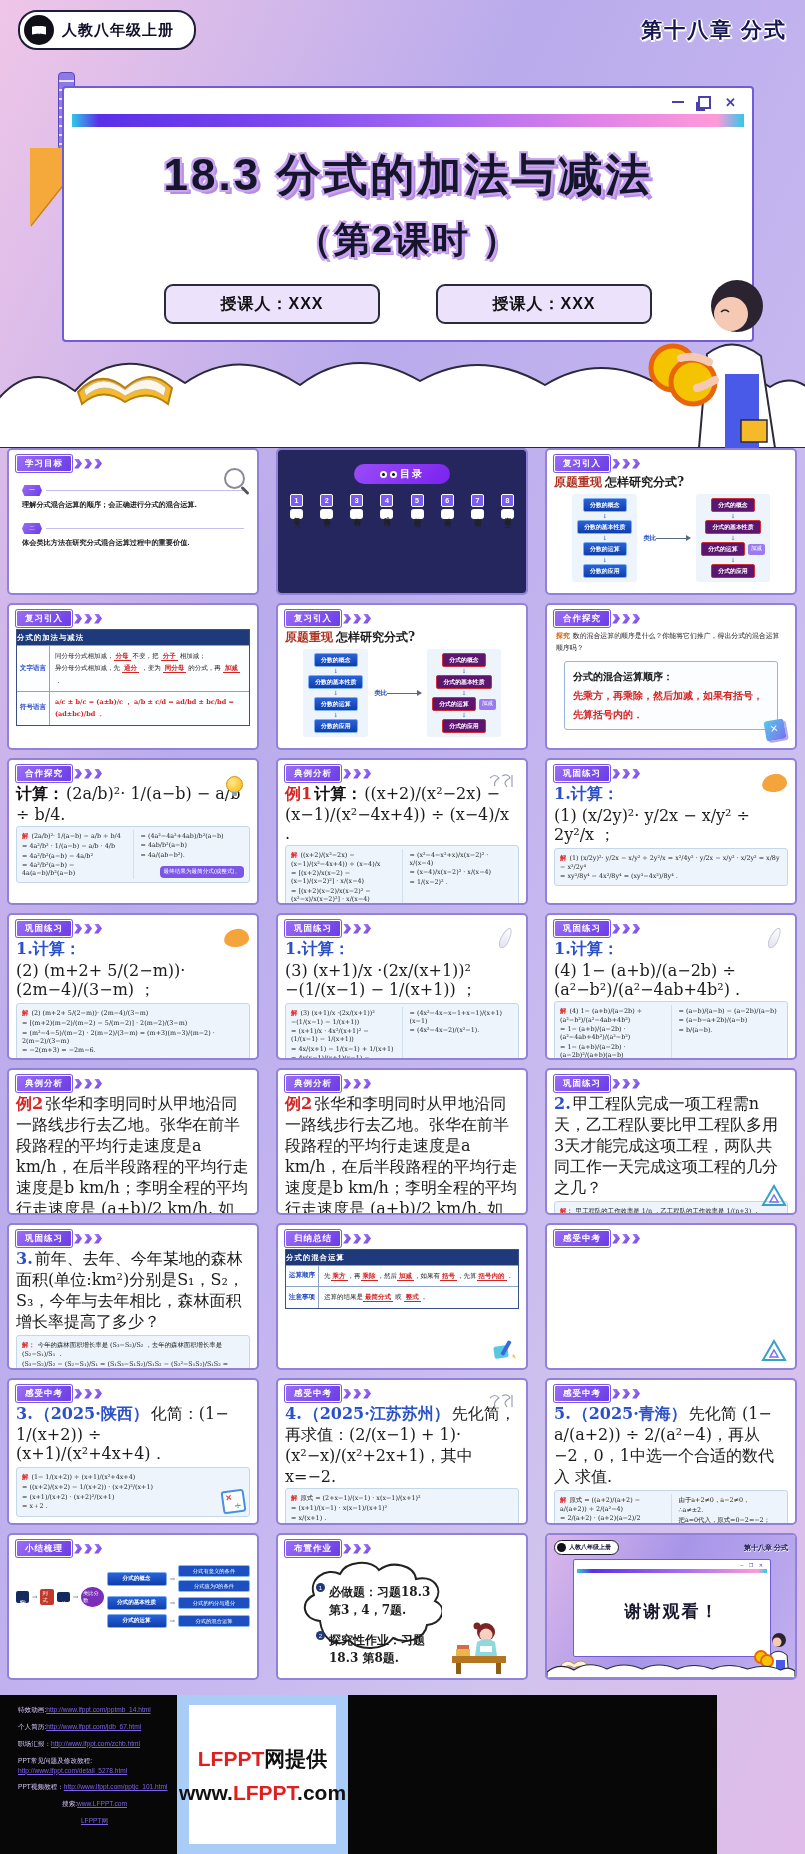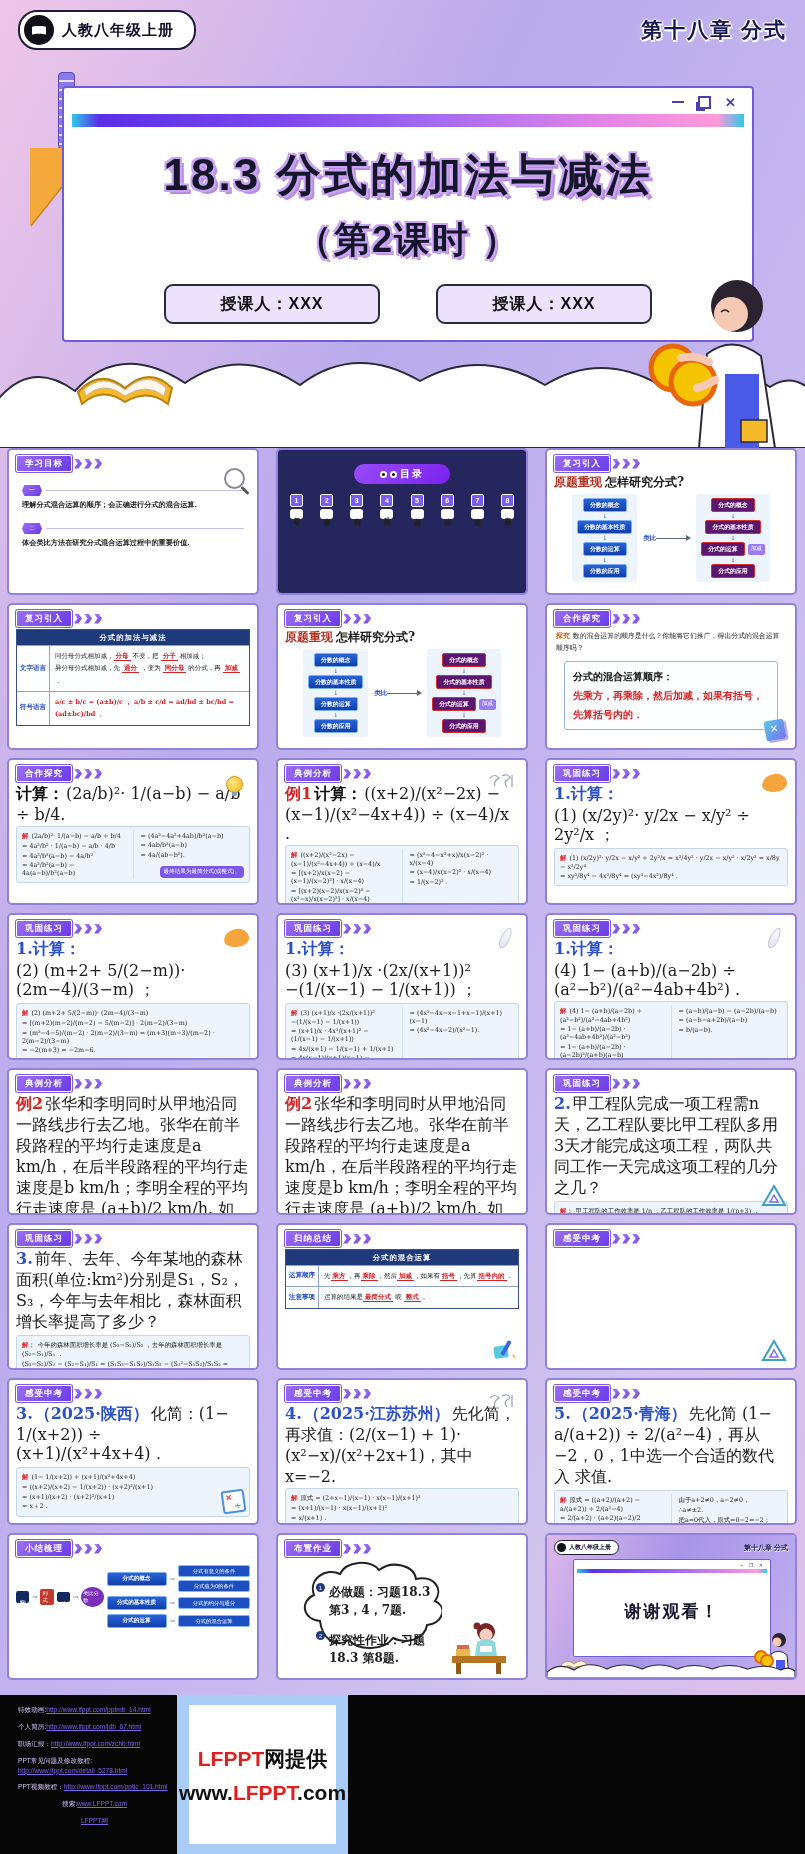--- a/index.html
+++ b/index.html
@@ -81,21 +81,21 @@
   .fb-blue{background:linear-gradient(#2a62d8,#0f3fae);border:1px solid #7ab0f0;}
   .fb-pur{background:#5c1670;border:1.5px solid #d03030;}
   .darr{color:#5a78d8;font-size:6px;line-height:1;margin:1px 0;font-weight:bold;}
   .harrow{display:flex;flex-direction:row;align-items:center;font-size:6.4px;color:#2b50c8;font-weight:bold;}
   .harrow .shaft{width:34px;height:1.5px;background:#5a6a80;position:relative;margin-top:1px;}
   .harrow .shaft:after{content:"";position:absolute;right:-1px;top:-2.5px;border-left:5px solid #5a6a80;border-top:3px solid transparent;border-bottom:3px solid transparent;}
   .frow{display:flex;align-items:center;gap:3px;}
   .ftag{background:#9a7cf0;color:#fff;font-size:5.6px;padding:1.5px 3px;border-radius:2px;font-family:"Liberation Sans",sans-serif;}
   
   .ttable{border:1px solid #3a4f88;margin-top:2px;}
-  .ttitle{background:#1e3a7a;color:#fff;text-align:center;font-weight:bold;font-size:7.4px;padding:2.5px 0;font-family:"Liberation Sans",sans-serif;letter-spacing:1px;}
+  .ttitle{background:#1e3a7a;color:#fff;text-align:left;font-weight:bold;font-size:7.4px;padding:2.5px 0;font-family:"Liberation Sans",sans-serif;letter-spacing:1px;}
   .trow{display:flex;border-top:1px solid #8fa3c8;background:#fdfeff;}
   .tlabel{width:28px;min-width:28px;color:#2b50c8;font-weight:bold;font-size:6.6px;display:flex;align-items:center;justify-content:center;text-align:left;border-right:1px solid #8fa3c8;padding:4px 2px;line-height:1.5;}
   .tcontent{padding:4px 5px;font-size:6.5px;line-height:1.9;flex:1;}
   .seg.red{color:#d42424;font-weight:bold;}
   .seg.u{border-bottom:1px solid #d42424;padding:0 2px;}
   
   .exp-q{font-size:6.9px;line-height:1.8;margin:3px 2px;}
   .exp-q .lbl{color:#d4691e;font-weight:bold;margin-right:3px;}
   .exp-box{border:1px solid #9ab4d8;border-radius:3px;background:#fbfdff;margin:6px 10px 0;padding:5px 8px;font-size:10px;line-height:1.9;}
   .exp-box .bt{font-weight:bold;color:#111;}
@@ -142,21 +142,21 @@
   .ic-feather{top:12px;right:16px;width:7px;height:20px;background:linear-gradient(160deg,#ffffff,#dfe3ef);border:1px solid #c4c4d6;border-radius:50% 50% 50% 50%/62% 62% 38% 38%;transform:rotate(26deg);}
   .ic-setsq{bottom:6px;right:8px;width:26px;height:24px;}
   .ic-pencil{bottom:8px;right:8px;width:26px;height:22px;}
   .ic-pad3d{bottom:8px;right:10px;width:20px;height:20px;background:linear-gradient(135deg,#59c8e8,#7a6ff0);border-radius:3px;transform:rotate(-10deg);box-shadow:2px 2px 0 #b8a8f0;}
   .ic-pad3d:after{content:"✕";color:#fff;font-size:10px;position:absolute;left:5px;top:3px;}
   .ic-mathpad{bottom:10px;right:12px;width:19px;height:19px;background:#fff;border:2px solid #4a90e2;border-radius:3px;transform:rotate(-8deg);}
   .ic-mathpad:before{content:"✕";position:absolute;left:2px;top:0px;color:#e04040;font-size:8px;font-weight:bold;}
   .ic-mathpad:after{content:"÷";position:absolute;right:2px;bottom:0px;color:#3aa858;font-size:9px;font-weight:bold;}
   .ic-scrib{top:12px;right:10px;width:28px;height:22px;}
   
-  #footer{position:absolute;top:1695px;left:0;width:805px;height:159px;background:#070707;}
+  #footer{position:absolute;top:1695px;left:0;width:717px;height:159px;background:#070707;}
   .f-links{position:absolute;left:0;top:0;width:177px;height:100%;padding:10px 6px 0 18px;box-sizing:border-box;font-size:6.6px;line-height:1.5;}
   .f-line{margin-bottom:7px;}
   .f-label{color:#d8c8ff;}
   .f-url{color:#7f63e8;text-decoration:underline;cursor:pointer;}
   .f-center{text-align:center;}
   .brand-panel{position:absolute;left:177px;top:0;width:171px;height:100%;background:#a9cdf6;}
   .brand-card{position:absolute;left:12px;top:10px;right:12px;bottom:10px;background:#fff;display:flex;flex-direction:column;align-items:center;justify-content:center;gap:8px;}
   .brand-line{font-weight:900;font-size:21px;color:#111;font-family:"Liberation Sans",sans-serif;}
   .brand-line .red{color:#e02020;}
 </style>

